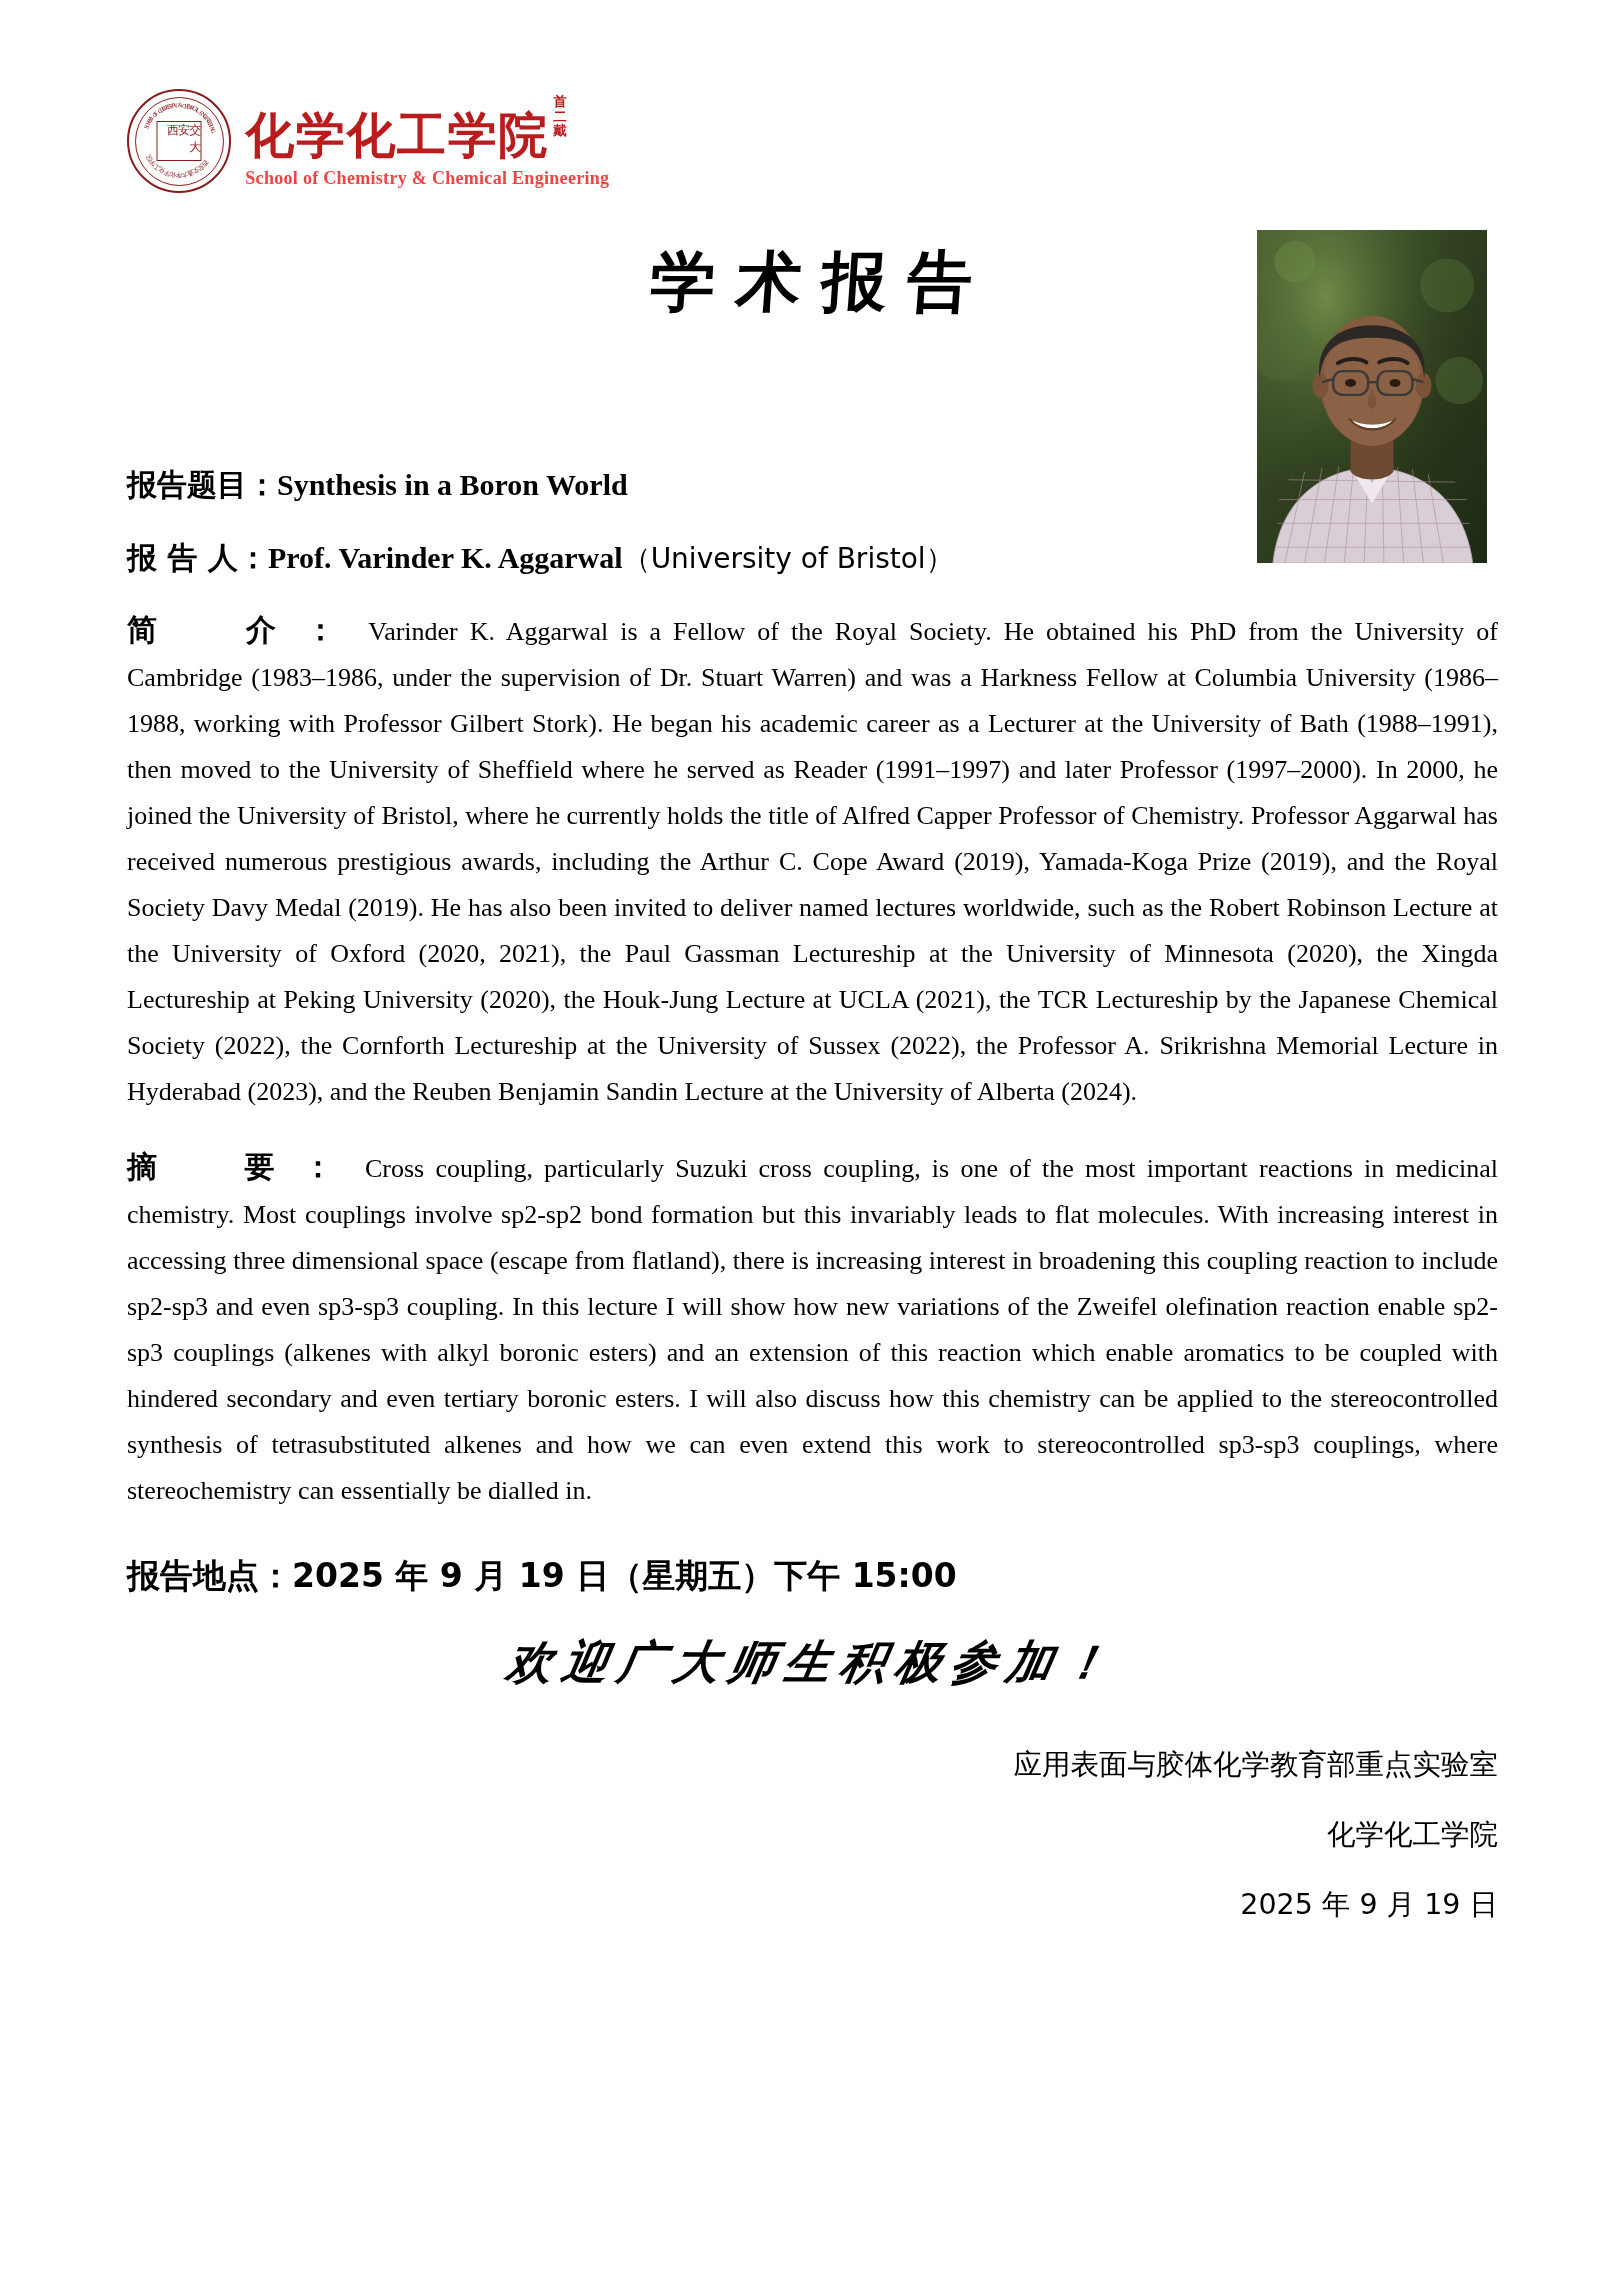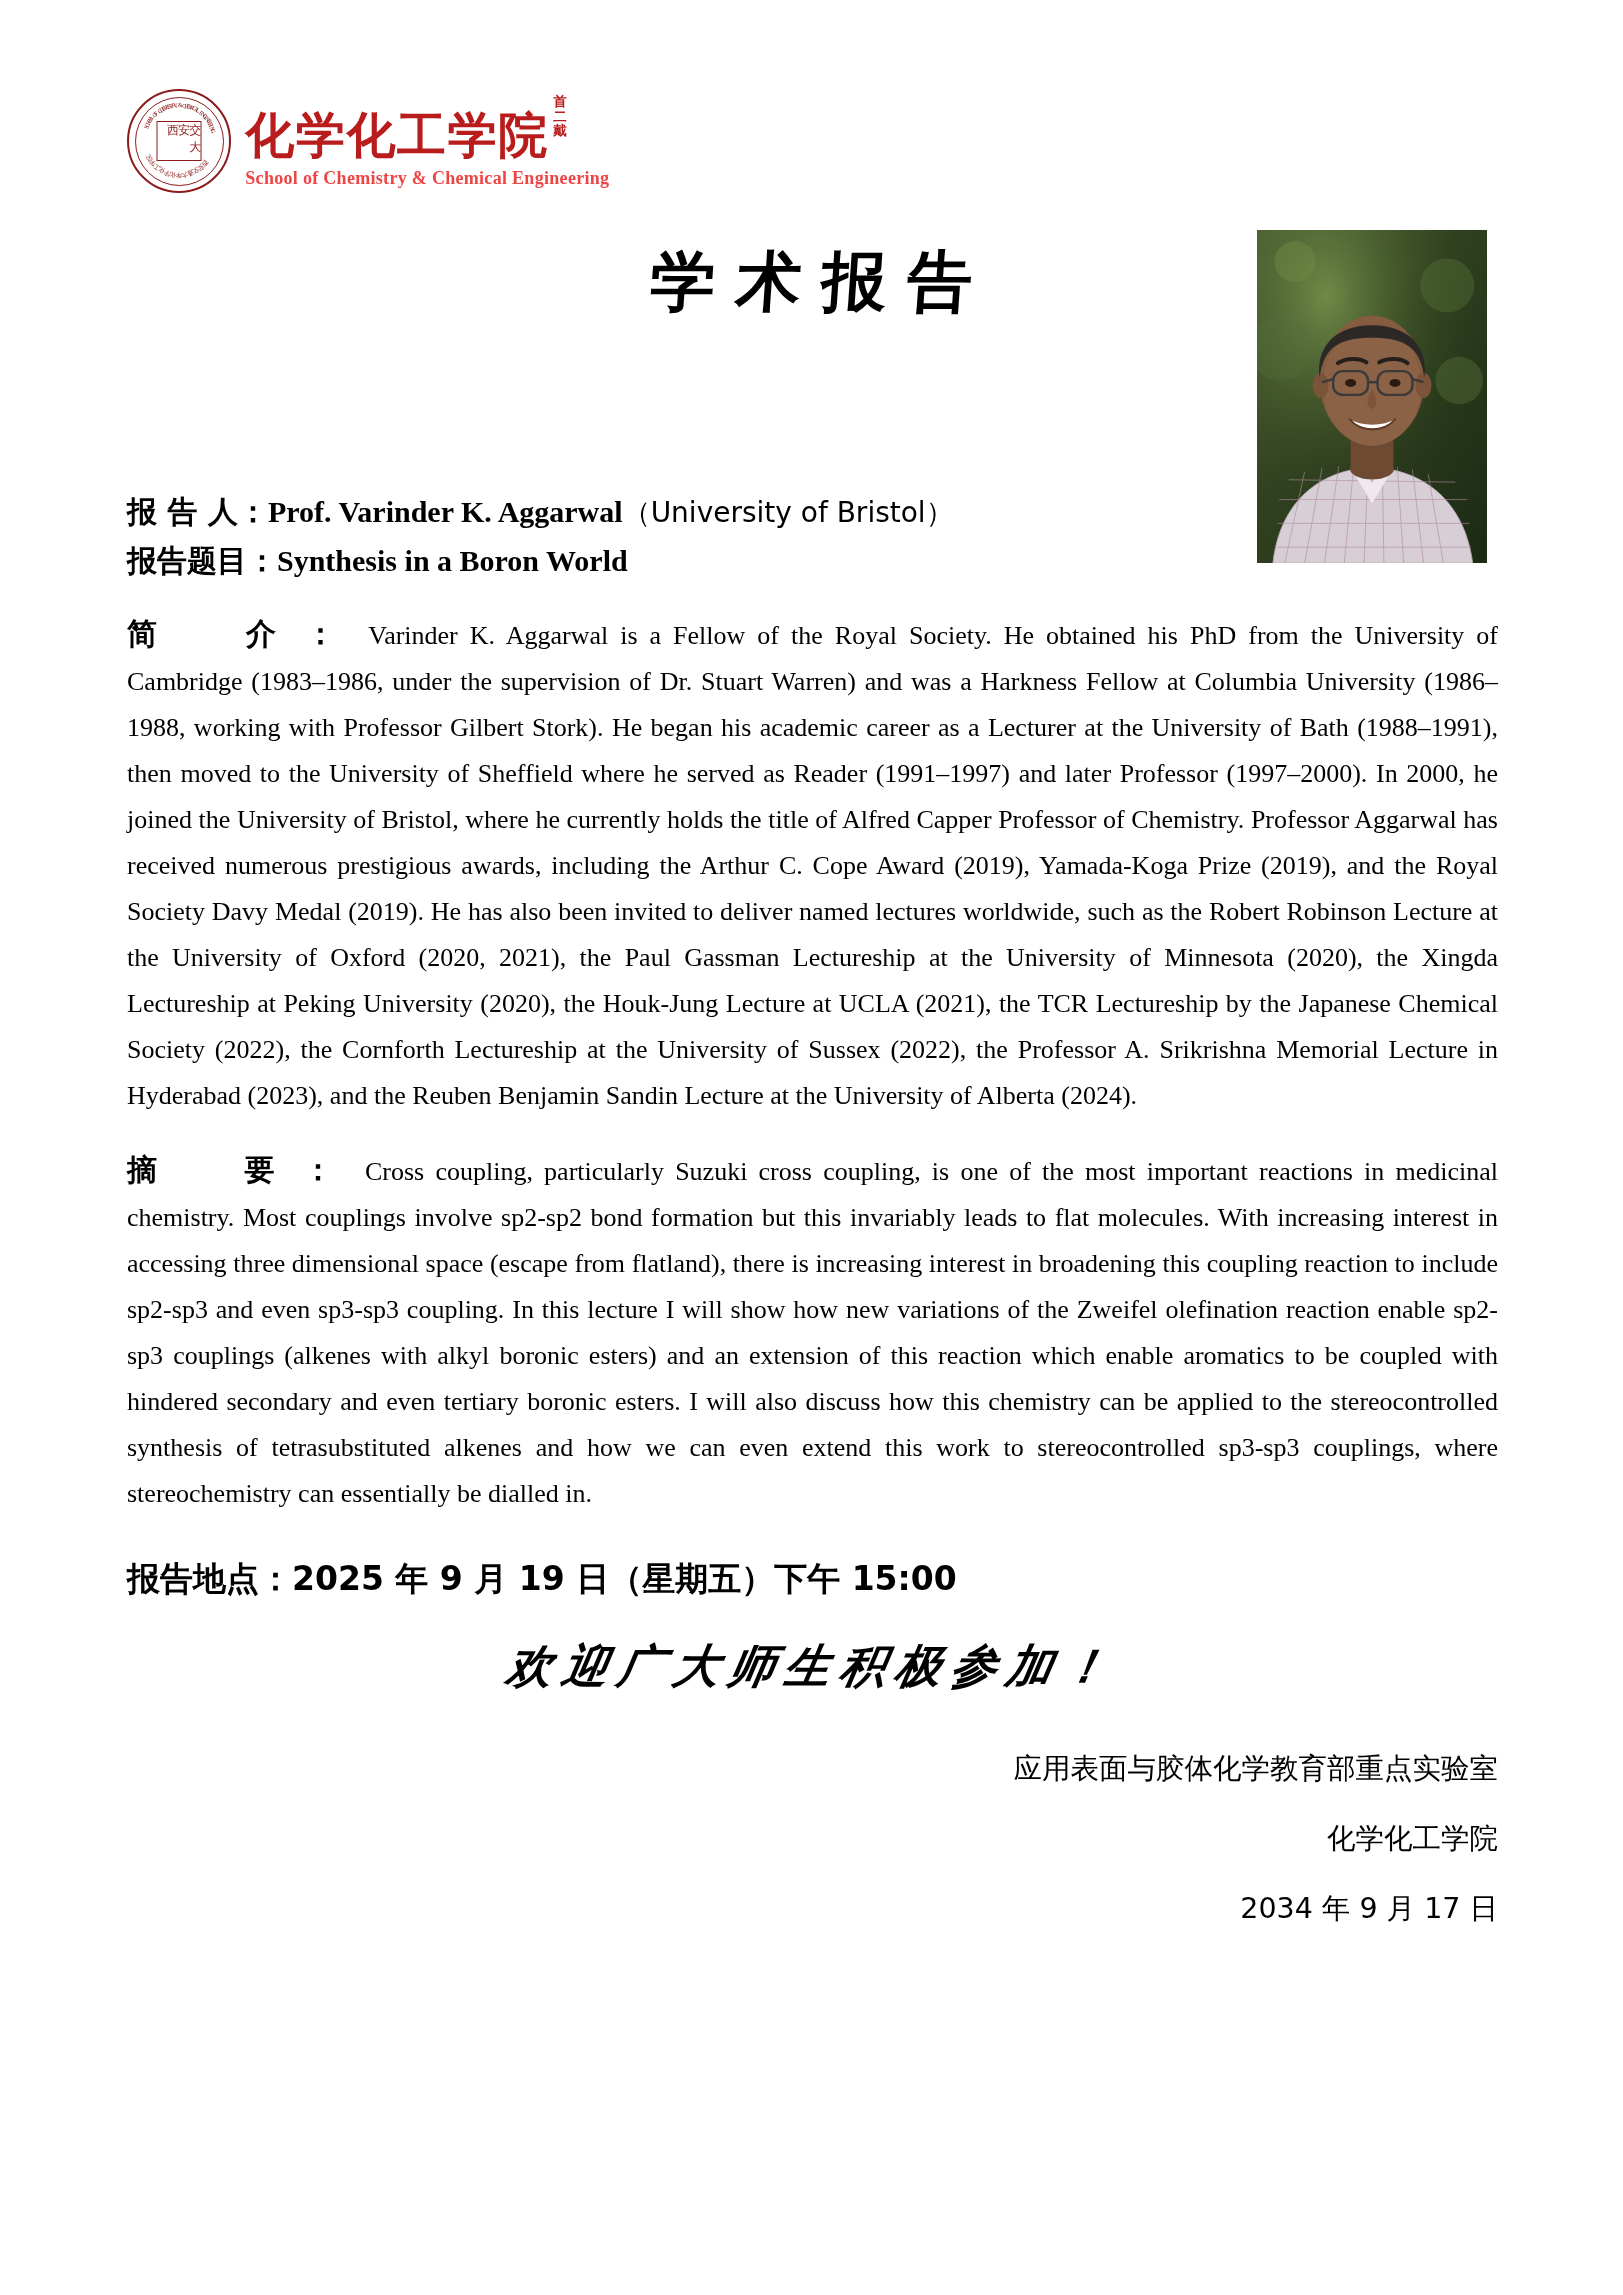--- a/index.html
+++ b/index.html
@@ -366,44 +366,44 @@
 
       <path d="M116 238 C 130 254, 160 254, 175 238 C 160 248, 131 248, 116 238 Z" fill="#ffffff"></path>
       <path d="M116 238 C 131 256, 160 256, 175 238" stroke="#5d3c28" stroke-width="2.5" fill="none"></path>
     </svg>
   </div>
 
   <div class="doc-title">学术报告</div>
 
   <div class="content">
 
+    <div class="field-row row-title">
+      <span class="label-cn">报告题目：</span><span class="field-value">Synthesis in a Boron World</span>
+    </div>
+
     <div class="field-row row-speaker">
       <span class="label-cn">报 告 人：</span><span class="field-value">Prof. Varinder K. Aggarwal</span><span class="field-value-normal">（University of Bristol）</span>
-    </div>
-
-    <div class="field-row row-title">
-      <span class="label-cn">报告题目：</span><span class="field-value">Synthesis in a Boron World</span>
     </div>
 
     <div class="para-block">
       <span class="lead-label">简　介：</span><span class="body-text">Varinder K. Aggarwal is a Fellow of the Royal Society. He obtained his PhD from the University of Cambridge (1983–1986, under the supervision of Dr. Stuart Warren) and was a Harkness Fellow at Columbia University (1986–1988, working with Professor Gilbert Stork). He began his academic career as a Lecturer at the University of Bath (1988–1991), then moved to the University of Sheffield where he served as Reader (1991–1997) and later Professor (1997–2000). In 2000, he joined the University of Bristol, where he currently holds the title of Alfred Capper Professor of Chemistry. Professor Aggarwal has received numerous prestigious awards, including the Arthur C. Cope Award (2019), Yamada-Koga Prize (2019), and the Royal Society Davy Medal (2019). He has also been invited to deliver named lectures worldwide, such as the Robert Robinson Lecture at the University of Oxford (2020, 2021), the Paul Gassman Lectureship at the University of Minnesota (2020), the Xingda Lectureship at Peking University (2020), the Houk-Jung Lecture at UCLA (2021), the TCR Lectureship by the Japanese Chemical Society (2022), the Cornforth Lectureship at the University of Sussex (2022), the Professor A. Srikrishna Memorial Lecture in Hyderabad (2023), and the Reuben Benjamin Sandin Lecture at the University of Alberta (2024).</span>
     </div>
 
     <div class="para-block">
       <span class="lead-label">摘　要：</span><span class="body-text">Cross coupling, particularly Suzuki cross coupling, is one of the most important reactions in medicinal chemistry. Most couplings involve sp2-sp2 bond formation but this invariably leads to flat molecules. With increasing interest in accessing three dimensional space (escape from flatland), there is increasing interest in broadening this coupling reaction to include sp2-sp3 and even sp3-sp3 coupling. In this lecture I will show how new variations of the Zweifel olefination reaction enable sp2-sp3 couplings (alkenes with alkyl boronic esters) and an extension of this reaction which enable aromatics to be coupled with hindered secondary and even tertiary boronic esters. I will also discuss how this chemistry can be applied to the stereocontrolled synthesis of tetrasubstituted alkenes and how we can even extend this work to stereocontrolled sp3-sp3 couplings, where stereochemistry can essentially be dialled in.</span>
     </div>
 
     <div class="row-time">
       <span>报告地点：</span><span>2025 年 9 月 19 日（星期五）下午 15:00</span>
     </div>
 
 
     <div class="welcome">欢迎广大师生积极参加！</div>
 
     <div class="signoff">
       <div>应用表面与胶体化学教育部重点实验室</div>
       <div>化学化工学院</div>
-      <div>2034 年 9 月 17 日</div>
+      <div>2025 年 9 月 19 日</div>
     </div>
 
   </div>
 </div>
 
 
 </body></html>

